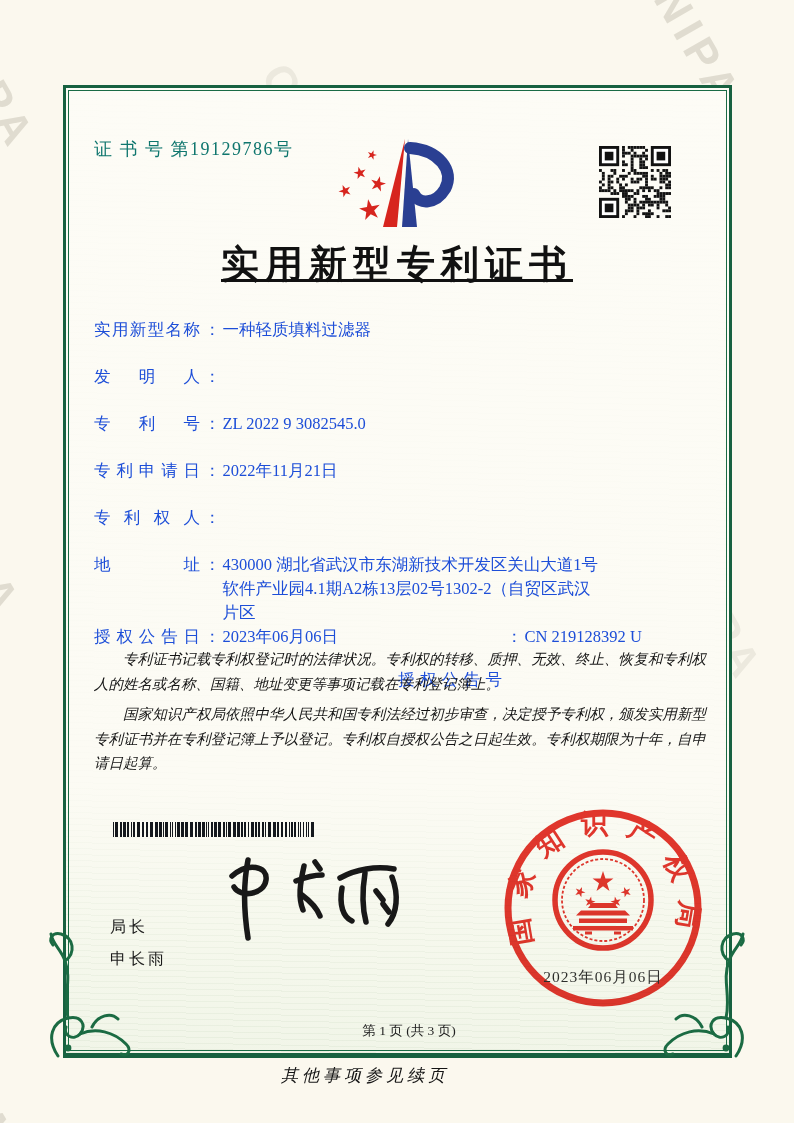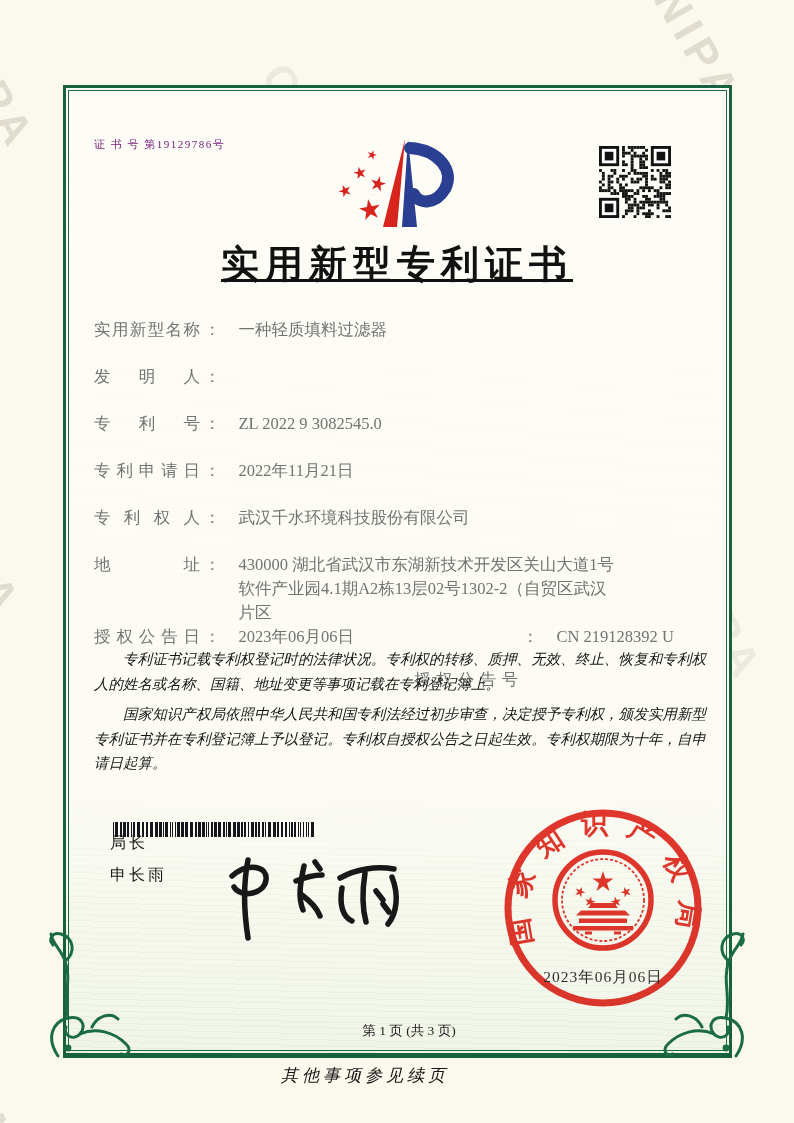--- a/index.html
+++ b/index.html
@@ -30,49 +30,49 @@
                       rgba(240,245,231,0.55) 88%, rgba(228,238,219,0.45) 100%),
       repeating-linear-gradient(1.2deg, rgba(140,170,130,0.16) 0 1px, rgba(252,252,245,0) 1px 6px),
       #fcfbf3;
   }
   .frame::after{
     content:"";position:absolute;inset:2px;border:1px solid #1a6b45;pointer-events:none;
   }
   .flourish{position:absolute;width:96px;height:134px;}
   .flourish.right{transform:scaleX(-1);}
   
-  .cert-no{position:absolute;left:94px;top:137px;font-size:11px;letter-spacing:1.5px;color:#701a75;}
+  .cert-no{position:absolute;left:94px;top:137px;font-size:18px;letter-spacing:1.5px;color:#0f766e;}
   .title{
     position:absolute;left:0;top:239px;width:794px;text-align:center;
     font-size:38px;font-weight:bold;letter-spacing:6px;color:#111;text-decoration:underline;
   }
   
-  .fields{position:absolute;left:94px;top:318px;width:620px;font-size:16.5px;color:#737373;}
+  .fields{position:absolute;left:94px;top:318px;width:620px;font-size:16.5px;color:#1d4ed8;}
   .frow{display:flex;align-items:flex-start;min-height:47px;line-height:24px;}
   .frow .lbl{
     display:inline-block;width:106px;flex:0 0 106px;
     text-align:justify;text-align-last:justify;
   }
   .frow .colon{flex:0 0 auto;padding:0 2px 0 4px;}
-  .frow .val{margin-left:16px;}
+  .frow .val{margin-left:0;}
   .frow.address .val{width:376px;}
   .grant .lbl2{
     display:inline-block;width:104px;flex:0 0 104px;margin-left:60px;
     text-align:justify;text-align-last:justify;margin-top:43px;
   }
   
   .paras{
     position:absolute;left:94px;top:647px;width:612px;
     font-size:14.5px;line-height:24.5px;text-align:justify;
     font-style:italic;color:#141414;
   }
   .paras p{margin:0 0 6px 0;text-indent:2em;}
   
   .barcode{position:absolute;left:113px;top:822px;width:203px;height:15px;}
-  .director{position:absolute;left:110px;top:833px;font-size:16px;letter-spacing:3px;color:#1a1a1a;}
+  .director{position:absolute;left:110px;top:917px;font-size:16px;letter-spacing:3px;color:#1a1a1a;}
   .director div{margin-bottom:11px;}
   .sig{position:absolute;left:218px;top:846px;}
   .seal{position:absolute;left:500px;top:805px;width:206px;height:206px;mix-blend-mode:multiply;opacity:0.93;}
   .page-note{position:absolute;left:12px;top:1022px;width:794px;text-align:center;font-size:13.5px;color:#222;}
   .footer-note{
     position:absolute;left:0;top:1064px;width:730px;text-align:center;
     font-size:17px;letter-spacing:4px;font-style:italic;color:#141414;
   }
 </style>
 </head>
@@ -376,21 +376,20 @@
       <span class="val">ZL 2022 9 3082545.0</span>
   </div>
   <div class="frow">
     <span class="lbl">专利申请日</span>
       <span class="colon">：</span>
       <span class="val">2022年11月21日</span>
   </div>
   <div class="frow">
     <span class="lbl">专利权人</span>
       <span class="colon">：</span>
-      <span class="val">武汉千水环境科技股份有限公司</span>
   </div>
   <div class="frow address">
     <span class="lbl">地址</span>
       <span class="colon">：</span>
       <span class="val">430000 湖北省武汉市东湖新技术开发区关山大道1号软件产业园4.1期A2栋13层02号1302-2（自贸区武汉片区</span>
   </div>
   <div class="frow grant">
     <span class="lbl">授权公告日</span>
       <span class="colon">：</span>
       <span class="val">2023年06月06日</span>

